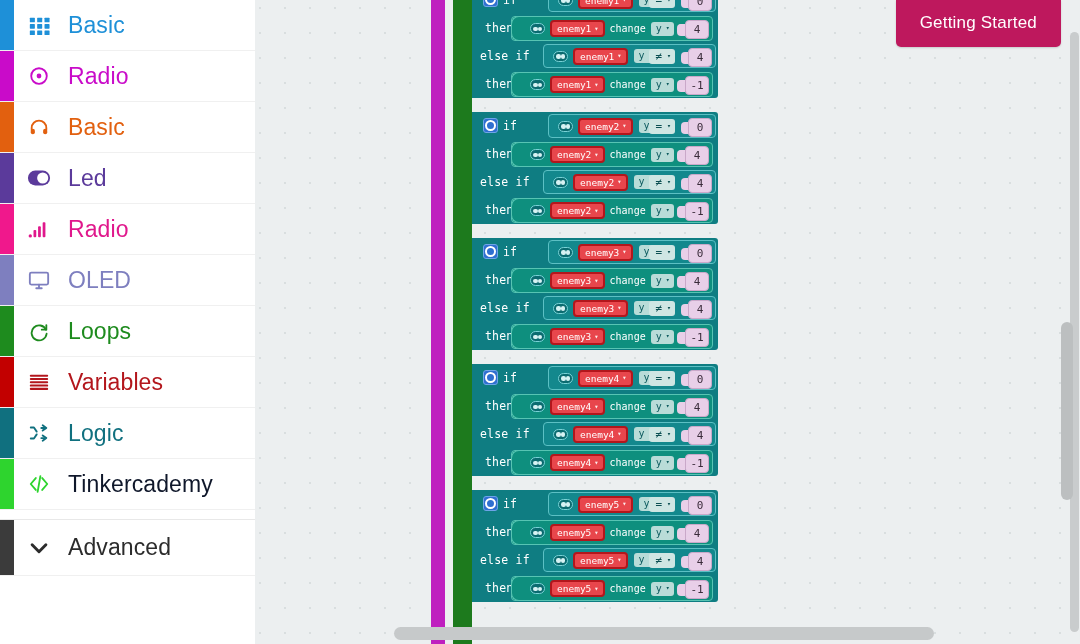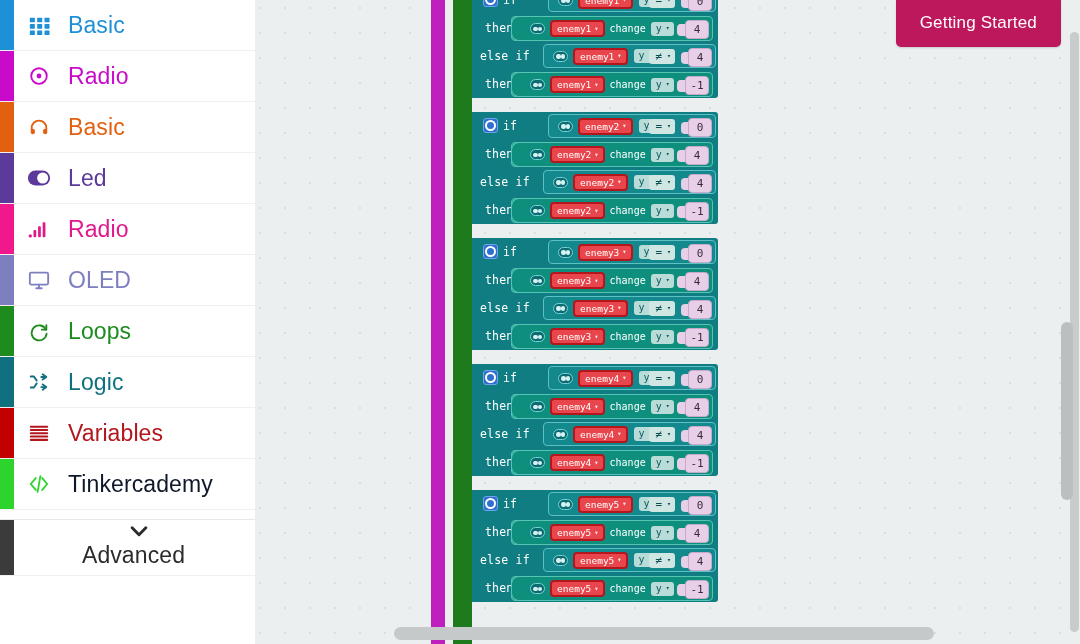--- a/index.html
+++ b/index.html
@@ -47,21 +47,21 @@
   .tb-label {
     font-size: 23px;
     font-weight: 400;
     letter-spacing: .1px;
     margin-left: 12px;
     white-space: nowrap;
   }
   .tb-sep {
     height: 10px; background: #ffffff; border-bottom: 1px solid #e8e8e8;
   }
-  .tb-item.advanced { height: 56px; flex-direction: column; }
+  .tb-item.advanced { height: 56px; }
   .tb-item.advanced .tb-stripe { background: #3b3b3b; }
   .tb-item.advanced .tb-label { color: #2c2c2c; }
 
   
   #tb-scroll-track {
     position: absolute; right: 0; top: 0; width: 11px; height: 644px;
     background: transparent; z-index: 45;
   }
   #tb-scroll-thumb {
     position: absolute; right: 1px; top: 32px; width: 9px; height: 600px;
@@ -852,47 +852,47 @@
           <span class="tb-stripe" style="background:#1E8B1E"></span>
           <span class="tb-icon">
             <svg width="22" height="22" viewBox="0 0 24 24" fill="none" stroke="#1E8B1E" stroke-width="2" stroke-linecap="round" stroke-linejoin="round">
               <path d="M20 5.5v5h-5"></path>
               <path d="M19.6 10.6A8.2 8.2 0 1 0 20.3 15"></path>
             </svg>
           </span>
           <span class="tb-label" style="color:#1E8B1E">Loops</span>
         </div>
         <div class="tb-item">
+          <span class="tb-stripe" style="background:#C20000"></span>
+          <span class="tb-icon">
+            <svg width="22" height="22" viewBox="0 0 24 24" fill="#B3161C">
+              <rect x="2" y="4" width="20" height="2.2" rx="1"></rect>
+              <rect x="2" y="7.6" width="20" height="2.2" rx="1"></rect>
+              <rect x="2" y="11.2" width="20" height="2.2" rx="1"></rect>
+              <rect x="2" y="14.8" width="20" height="2.2" rx="1"></rect>
+              <rect x="2" y="18.4" width="20" height="2.2" rx="1"></rect>
+            </svg>
+          </span>
+          <span class="tb-label" style="color:#B3161C">Variables</span>
+        </div>
+        <div class="tb-item">
           <span class="tb-stripe" style="background:#10707F"></span>
           <span class="tb-icon">
             <svg width="22" height="22" viewBox="0 0 24 24" fill="none" stroke="#10707F" stroke-width="2" stroke-linecap="round" stroke-linejoin="round">
               <path d="M3 6h3.5l3 4.5"></path>
               <path d="M14.5 17.5H18"></path>
               <path d="M3 18h3.5l3-4.5"></path>
               <path d="M14.5 6.5H18"></path>
               <path d="M16 3.6 20 6.5l-4 2.9"></path>
               <path d="M16 14.6l4 2.9-4 2.9"></path>
             </svg>
           </span>
           <span class="tb-label" style="color:#10707F">Logic</span>
         </div>
         <div class="tb-item">
-          <span class="tb-stripe" style="background:#C20000"></span>
-          <span class="tb-icon">
-            <svg width="22" height="22" viewBox="0 0 24 24" fill="#B3161C">
-              <rect x="2" y="4" width="20" height="2.2" rx="1"></rect>
-              <rect x="2" y="7.6" width="20" height="2.2" rx="1"></rect>
-              <rect x="2" y="11.2" width="20" height="2.2" rx="1"></rect>
-              <rect x="2" y="14.8" width="20" height="2.2" rx="1"></rect>
-              <rect x="2" y="18.4" width="20" height="2.2" rx="1"></rect>
-            </svg>
-          </span>
-          <span class="tb-label" style="color:#B3161C">Variables</span>
-        </div>
-        <div class="tb-item">
           <span class="tb-stripe" style="background:#2ED42E"></span>
           <span class="tb-icon">
             <svg width="22" height="22" viewBox="0 0 24 24" fill="none" stroke="#2ED42E" stroke-width="2" stroke-linecap="round" stroke-linejoin="round">
               <path d="M8.5 5.5 3 12l5.5 6.5"></path>
               <path d="M15.5 5.5 21 12l-5.5 6.5"></path>
               <path d="M13.5 3.5 10.5 20.5"></path>
             </svg>
           </span>
           <span class="tb-label" style="color:#0f172a">Tinkercademy</span>
         </div>

